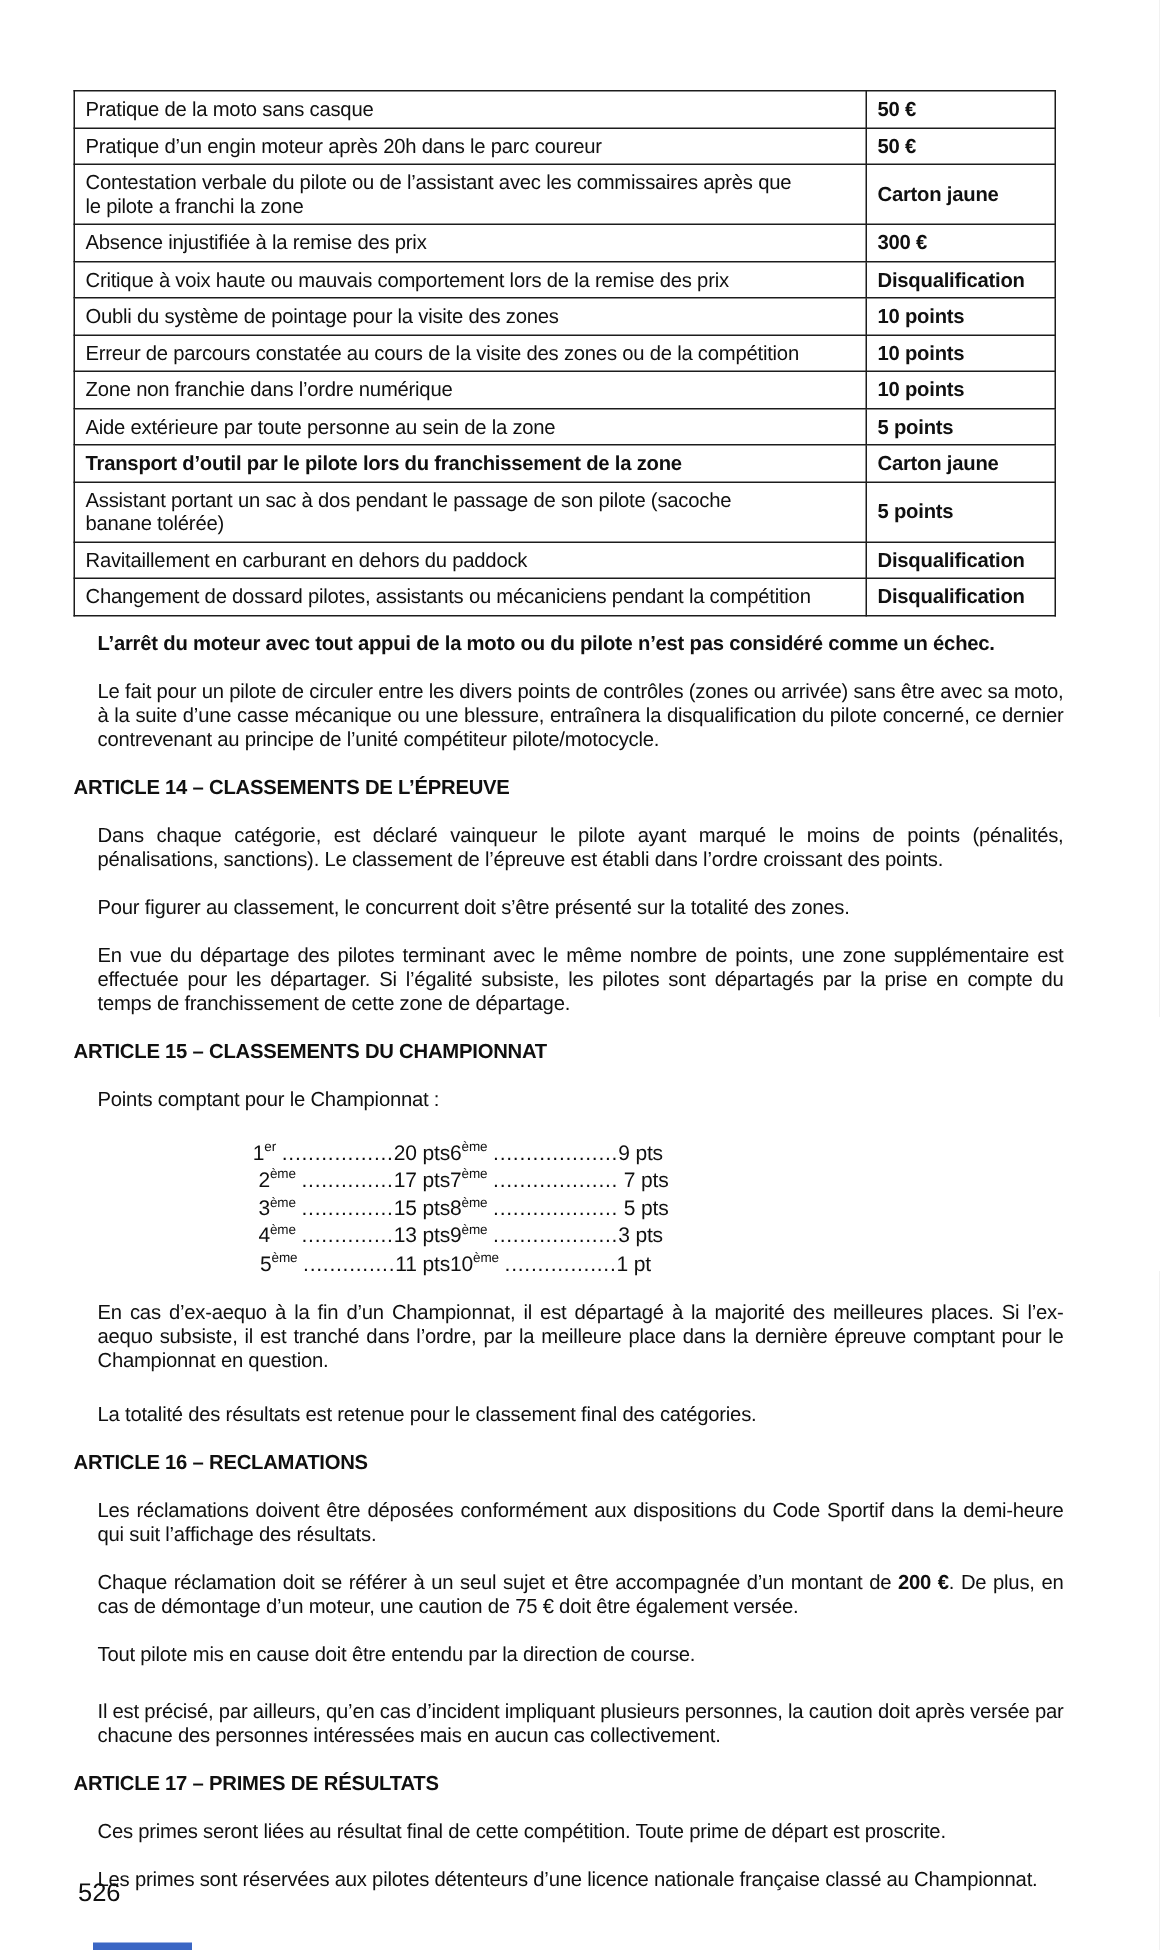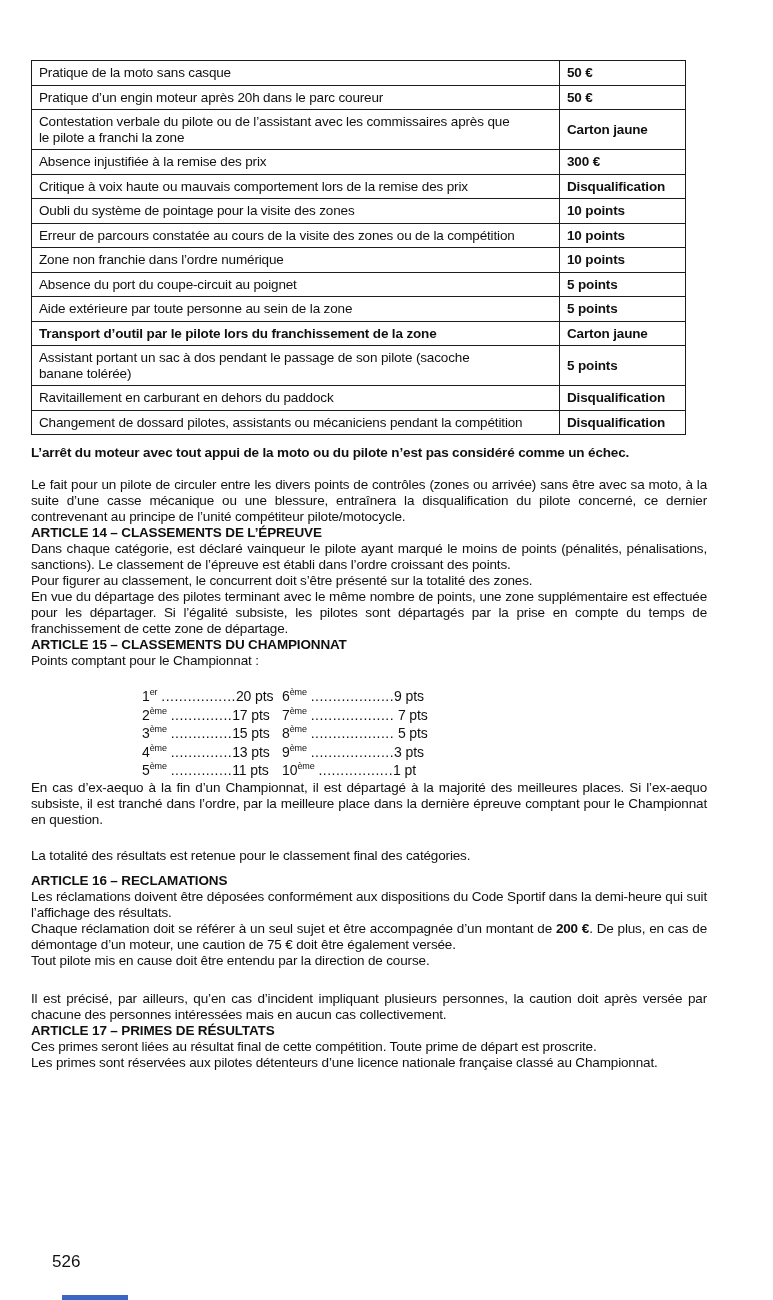--- a/index.html
+++ b/index.html
@@ -3,44 +3,44 @@
 <meta charset="utf-8">
 <style>
   html,body { margin:0; padding:0; background:#e8e8e8; }
   .page {
     position:relative; width:773px; height:1300px; margin:0 auto;
     background:#ffffff; color:#101010;
     font-family:"Liberation Sans", sans-serif;
     font-size:13.5px; line-height:16px; letter-spacing:-0.15px;
     overflow:hidden;
   }
-  .content { position:absolute; left:31px; top:60px; width:676px; }
+  .content { position:absolute; left:49px; top:60px; width:676px; }
 
   table.penalty { border-collapse:collapse; width:652px; table-layout:fixed; }
   table.penalty td {
     border:1.6px solid #1c1c1c; vertical-align:middle;
     padding:4px 6px 4px 7px; line-height:15.5px;
   }
   td.c-inf { width:514px; white-space:pre-line; }
   td.c-san { width:112px;font-weight:bold; }
   tr.bold td { font-weight:bold; }
 
-  p { margin:0; }
+  p { margin:16px; }
   .just { text-align:justify; }
   .gap-sm { margin-top:10px; }
   .gap    { margin-top:16px; }
   .gap-lg { margin-top:24px; }
   .gap-xl { margin-top:26px; }
   b, .art { font-weight:bold; }
   h3.art { margin:0; font-size:13.5px; line-height:16px; }
   .sub-head { font-weight:bold; margin-top:24px; padding-left:19px; }
 
   .points { margin:18px 0 0 111px; font-size:14px; line-height:18.5px; letter-spacing:-0.1px; }
   .pt-row { white-space:nowrap; }
-  .pt-col-left { display:inline-block; width:140px; vertical-align:top; }
+  .pt-col-left { display:inline-block; width:140px; vertical-align:top;text-align:right; }
   .pt-col-right { display:inline-block; vertical-align:top; }
   .pt-sup { font-size:9px; vertical-align:super; line-height:0; }
   .pt-dots { letter-spacing:0.5px; }
   .pt-val { white-space:pre; }
 
   .page-number {
     position:absolute; left:52px; top:1252px;
     font-size:17px; line-height:20px; letter-spacing:0;
   }
   .footer-bar { position:absolute; bottom:0; height:5px; }
@@ -87,24 +87,20 @@
   <tr>
     <td class="c-inf">Erreur de parcours constatée au cours de la visite des zones ou de la compétition</td>
     <td class="c-san">10 points</td>
   </tr>
 
   <tr>
     <td class="c-inf">Zone non franchie dans l’ordre numérique</td>
     <td class="c-san">10 points</td>
   </tr>
 
-  <tr>
-    <td class="c-inf">Absence du port du coupe-circuit au poignet</td>
-    <td class="c-san">5 points</td>
-  </tr>
 
   <tr>
     <td class="c-inf">Aide extérieure par toute personne au sein de la zone</td>
     <td class="c-san">5 points</td>
   </tr>
 
   <tr class="bold">
     <td class="c-inf">Transport d’outil par le pilote lors du franchissement de la zone</td>
     <td class="c-san">Carton jaune</td>
   </tr>

